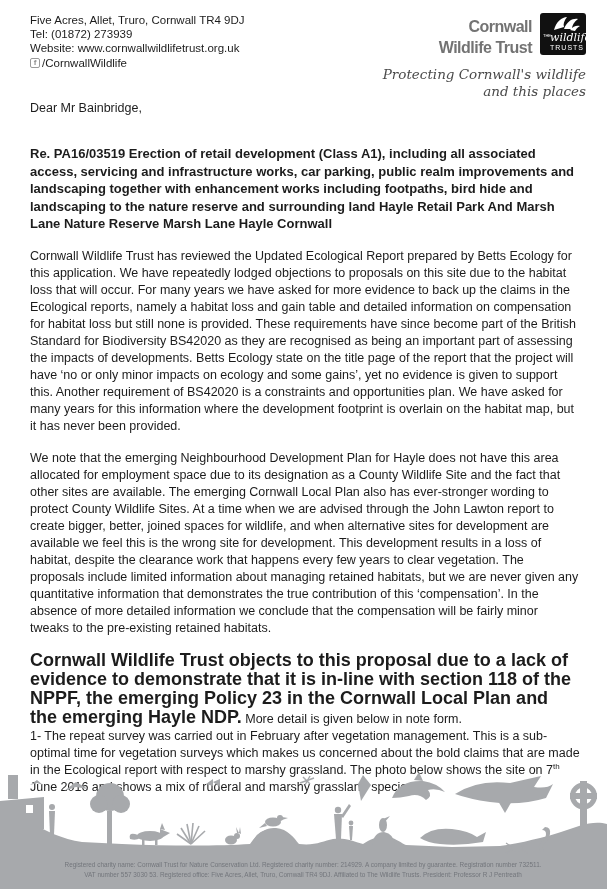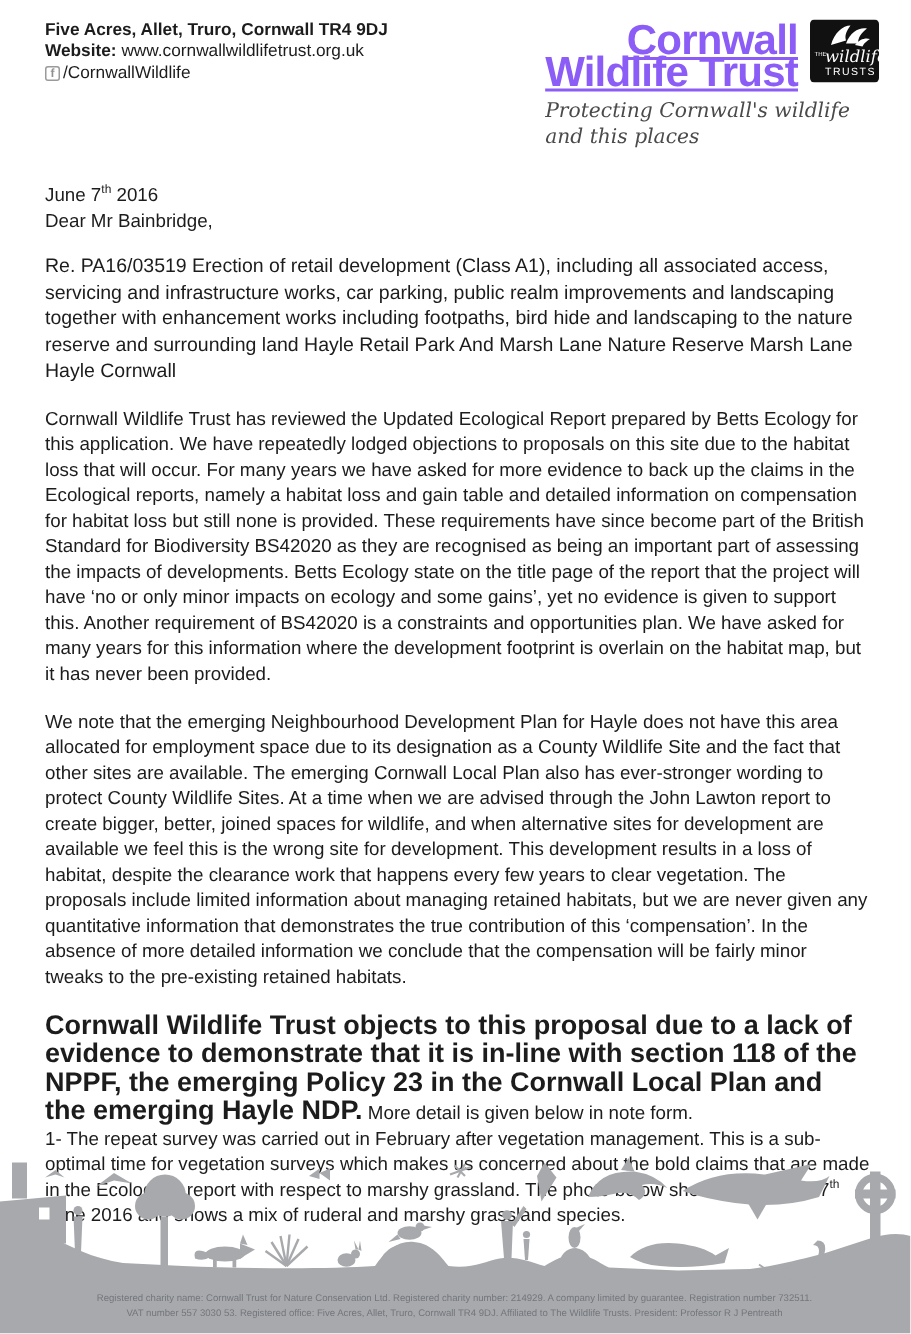--- a/index.html
+++ b/index.html
@@ -12,63 +12,64 @@
     overflow: hidden;
   }
   .page { position: absolute; inset: 0; }
 
   
   .header {
     display: flex; justify-content: space-between;
     padding: 13px 21px 0 30px;
   }
   .contact { font-size: 11.5px; line-height: 14px; }
-  .contact .b { font-weight: bold; }
+  .contact .b { font-weight: normal; }
   .contact .row { white-space: nowrap; }
   .social-row { display: flex; align-items: center; gap: 2px; margin-top: 1px; }
   .soc-ic {
     width: 10px; height: 10px; border: 1px solid #9a9a9a; border-radius: 2px;
     display: inline-flex; align-items: center; justify-content: center;
     font-size: 8px; color: #8f8f8f; font-weight: bold; line-height: 1;
   }
   .brand { text-align: right; }
   .brand-top { display: flex; align-items: flex-start; justify-content: flex-end; gap: 8px; }
   .brand-name {
-    font-weight: bold; font-size: 28px; line-height: 21px;
-    letter-spacing: -0.5px; color: #8b5cf6; padding-top: 3px; text-decoration: underline;
+    font-weight: bold; font-size: 16px; line-height: 21px;
+    letter-spacing: -0.5px; color: #737373; padding-top: 3px;
   }
   .badge { flex: 0 0 auto; }
   .tagline {
-    margin-top: 8px; text-align: left;
+    margin-top: 8px; text-align: right;
     font-family: "DejaVu Serif", serif; font-style: italic;
     font-size: 13.5px; line-height: 17px; color: #4a4a4a;
   }
 
   
   .letter { padding: 0 27px 0 30px; font-size: 12.5px; line-height: 17px; }
   .date { margin-top: 22px; }
   sup { font-size: 8px; vertical-align: super; line-height: 0; }
   .salutation { }
-  .subject { margin-top: 12px; font-weight: normal; font-size: 13px; line-height: 17.5px; }
+  .subject { margin-top: 28px; font-weight: bold; font-size: 13px; line-height: 17.5px; }
   .para { margin-top: 15px; text-align: left; }
   .para strong { font-size: 18px; }
 
   
   .footer {
     position: absolute; left: 0; bottom: 0; width: 607px; height: 118px;
   }
 </style>
 </head>
 <body>
 
 <div class="page">
 
   <div class="header">
     <div class="contact">
       <div class="row b">Five Acres, Allet, Truro, Cornwall TR4 9DJ</div>
+      <div class="row b"><span>Tel:</span> <span>(01872) 273939</span></div>
       <div class="row"><span class="b">Website:</span> <span>www.cornwallwildlifetrust.org.uk</span></div>
       <div class="social-row">
         <span class="soc-ic">f</span>
           <span>/CornwallWildlife</span>
       </div>
     </div>
 
     <div class="brand">
       <div class="brand-top">
         <div class="brand-name">
@@ -86,21 +87,20 @@
         </svg>
       </div>
       <div class="tagline">
         <div>Protecting Cornwall's wildlife</div>
         <div>and this places</div>
       </div>
     </div>
   </div>
 
   <div class="letter">
-    <div class="date"><span>June 7</span><sup>th</sup><span> 2016</span></div>
 
     <div class="salutation">Dear Mr Bainbridge,</div>
 
     <p class="subject">Re. PA16/03519 Erection of retail development (Class A1), including all associated access, servicing and infrastructure works, car parking, public realm improvements and landscaping together with enhancement works including footpaths, bird hide and landscaping to the nature reserve and surrounding land Hayle Retail Park And Marsh Lane Nature Reserve Marsh Lane Hayle Cornwall</p>
 
     <p class="para">Cornwall Wildlife Trust has reviewed the Updated Ecological Report prepared by Betts Ecology for this application.  We have repeatedly lodged objections to proposals on this site due to the habitat loss that will occur. For many years we have asked for more evidence to back up the claims in the Ecological reports, namely a habitat loss and gain table and detailed information on compensation for habitat loss but still none is provided. These requirements have since become part of the British Standard for Biodiversity BS42020 as they are recognised as being an important part of assessing the impacts of developments. Betts Ecology state on the title page of the report that the project will have ‘no or only minor impacts on ecology and some gains’, yet no evidence is given to support this. Another requirement of BS42020 is a constraints and opportunities plan. We have asked for many years for this information where the development footprint is overlain on the habitat map, but it has never been provided.</p>
 
     <p class="para">We note that the emerging Neighbourhood Development Plan for Hayle does not have this area allocated for employment space due to its designation as a County Wildlife Site and the fact that other sites are available.  The emerging Cornwall Local Plan also has ever-stronger wording to protect County Wildlife Sites. At a time when we are advised through the John Lawton report to create bigger, better, joined spaces for wildlife, and when alternative sites for development are available we feel this is the wrong site for development. This development results in a loss of habitat, despite the clearance work that happens every few years to clear vegetation. The proposals include limited information about managing retained habitats, but we are never given any quantitative information that demonstrates the true contribution of this ‘compensation’.  In the absence of more detailed information we conclude that the compensation will be fairly minor tweaks to the pre-existing retained habitats.</p>
 
     <p class="para"><strong>Cornwall Wildlife Trust objects to this proposal due to a lack of evidence to demonstrate that it is in-line with section 118 of the NPPF, the emerging Policy 23 in the Cornwall Local Plan and the emerging Hayle NDP.</strong><span> More detail is given below in note form.</span></p>

